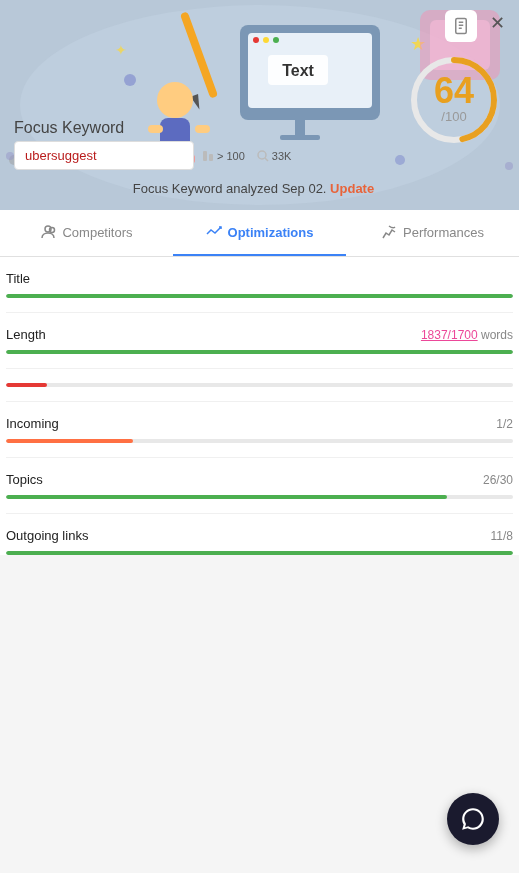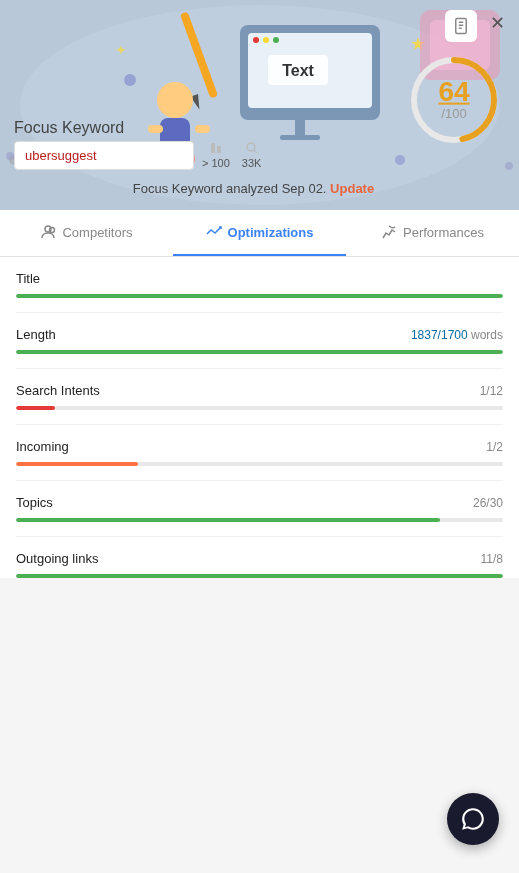--- a/index.html
+++ b/index.html
@@ -82,23 +82,22 @@
     }
     .kw-meta {
       display: flex;
       align-items: center;
       gap: 12px;
       font-size: 11px;
       color: #555;
     }
     .kw-meta-item {
       display: flex;
-      align-items: center;
+      align-items: flex-start;
       gap: 3px;
-      flex-direction: column;
     }
 
     
     .score-circle {
       position: absolute;
       top: 55px;
       right: 20px;
       width: 90px;
       height: 90px;
       z-index: 10;
@@ -108,25 +107,24 @@
       height: 90px;
     }
     .score-text {
       position: absolute;
       top: 50%;
       left: 50%;
       transform: translate(-50%, -52%);
       text-align: center;
     }
     .score-number {
-      font-size: 28px;
+      font-size: 36px;
       font-weight: 700;
       color: #e8a020;
       line-height: 1;
-      text-decoration: underline;
     }
     .score-denom {
       font-size: 13px;
       color: #999;
     }
 
     
     .analyzed-bar {
       position: absolute;
       bottom: 14px;
@@ -184,21 +182,21 @@
       border-bottom: 2px solid #3b82f6;
       font-weight: 600;
     }
     .tab svg {
       width: 16px; height: 16px;
     }
 
     
     .content {
       background: white;
-      padding: 0 16px;
+      padding: 0 6px;
     }
 
     .metric-block {
       padding: 14px 0 0 0;
       border-bottom: 1px solid #f0f0f0;
     }
     .metric-block:last-child {
       border-bottom: none;
     }
 
@@ -211,21 +209,22 @@
     .metric-name {
       font-size: 13px;
       color: #222;
       font-weight: 500;
     }
     .metric-value {
       font-size: 12px;
       color: #888;
     }
     .metric-value a, .metric-value .link {
-      color: #0369a1;
+      color: #ec4899;
+      text-decoration: underline;
       cursor: pointer;
     }
     .metric-value .refresh-icon {
       color: #888;
       margin-right: 4px;
     }
 
     .progress-bar-bg {
       width: 100%;
       height: 4px;
@@ -398,24 +397,20 @@
     <div class="metric-block">
     <div class="metric-header">
       <span class="metric-name">Length</span>
       <span class="metric-value"><span class="link">1837/1700</span> words</span>
     </div>
     <div class="progress-bar-bg">
       <div class="progress-bar-fill" style="width:100%; background:#4caf50;"></div>
     </div>
   </div>
     <div class="metric-block">
-    <div class="metric-header">
-      <span class="metric-name">Search Intents</span>
-      <span class="metric-value">1/12</span>
-    </div>
     <div class="progress-bar-bg">
       <div class="progress-bar-fill" style="width:8%; background:#e53935;"></div>
     </div>
   </div>
     <div class="metric-block">
     <div class="metric-header">
       <span class="metric-name">Incoming</span>
       <span class="metric-value">1/2</span>
     </div>
     <div class="progress-bar-bg">

